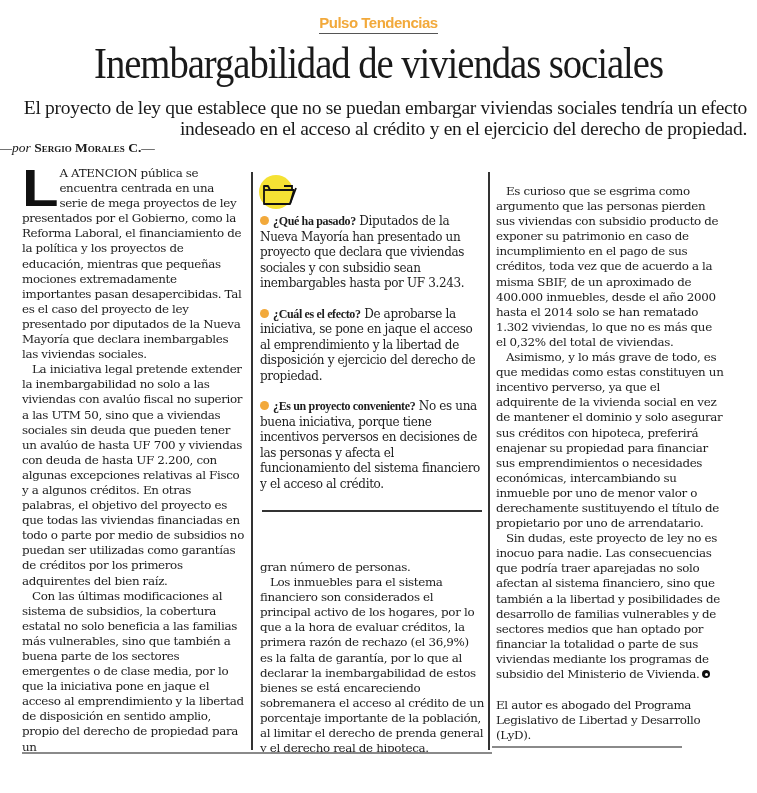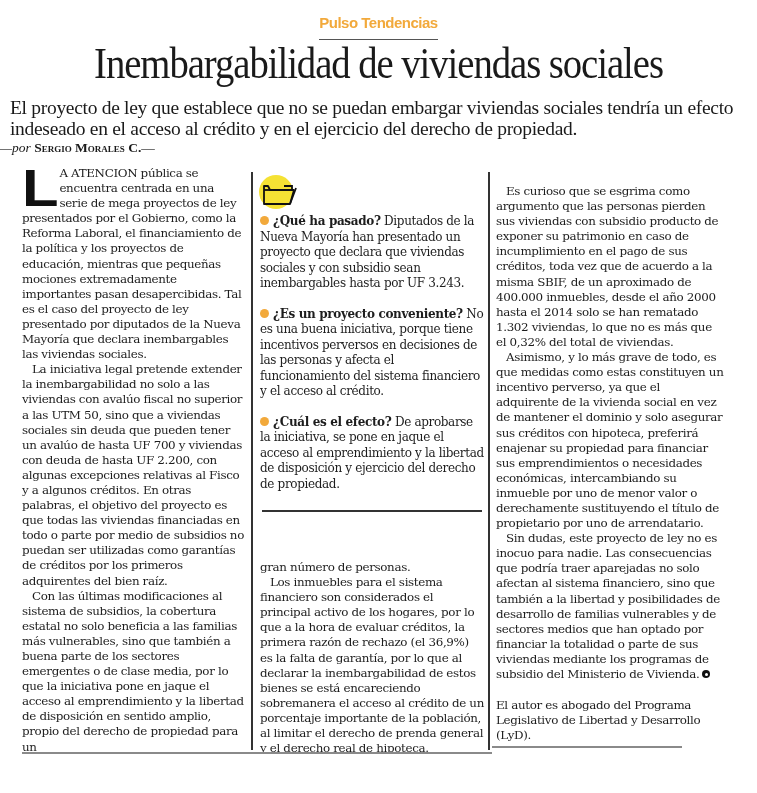--- a/index.html
+++ b/index.html
@@ -2,28 +2,28 @@
 <html><head>
 <meta charset="utf-8">
 <style>
   html, body { margin:0; padding:0; background:#ffffff; }
   body { width:757px; height:793px; position:relative; overflow:hidden; color:#1a1a1a; }
   .kicker {
     position:absolute; left:0; right:0; top:14px; text-align:center;
     font-family:"Liberation Sans", sans-serif; font-weight:bold; font-size:15px;
     color:#f2a93b; letter-spacing:-0.5px;
   }
-  .kicker span { display:inline-block; border-bottom:1.5px solid #555; padding-bottom:8px;text-align:center; }
+  .kicker span { display:inline-block; border-bottom:1.5px solid #555; padding-bottom:2px;text-align:center; }
   .headline {
     position:absolute; left:0; right:0; top:38px; text-align:center;
     font-family:"Liberation Serif", serif; font-size:44px; font-weight:normal;
     letter-spacing:-1.2px; transform:scaleX(0.88); transform-origin:center; white-space:nowrap;
   }
   .deck {
-    position:absolute; left:10px; right:10px; top:97px; text-align:left;
+    position:absolute; left:10px; right:10px; top:97px; text-align:right;
     font-family:"Liberation Serif", serif; font-size:19.5px; line-height:21px;
     letter-spacing:-0.3px;
   }
   .byline {
     position:absolute; left:0; right:0; top:140px; 
     font-family:"Liberation Serif", serif; font-size:13.5px;
   }
   .byline .por { font-style:italic; }
   .byline .name { font-weight:bold; font-variant:small-caps; }
   .col {
@@ -42,21 +42,21 @@
   }
   .vline { position:absolute; width:1.5px; background:#333; }
   .box { position:absolute; left:254px; top:170px; width:232px; height:336px; }
   .icon-wrap { position:absolute; left:2px; top:2px; width:46px; height:40px; }
   .box-text {
     position:absolute; left:6px; top:44px; width:224px;
     font-family:"DejaVu Serif", serif; font-size:12px; line-height:15.5px;
     letter-spacing:-0.35px; color:#1d1d1d;
   }
   .box-text .item { margin:0 0 15px 0; }
-  .box-text .q { font-weight:bold; }
+  .box-text .q { font-weight:bold;font-family:Liberation Serif, serif; }
   .dot { display:inline-block; width:9px; height:9px; border-radius:50%; background:#f2a93b; margin-right:4px; vertical-align:0px; }
   .box-rule { position:absolute; left:262px; top:510px; width:220px; height:1.5px; background:#333; }
   .bottom-rule { position:absolute; left:22px; top:752px; width:470px; height:2px; background:#8a8a8a; }
   .bottom-rule2 { position:absolute; left:492px; top:746px; width:190px; height:2px; background:#8a8a8a; }
   .sig { text-indent:0 !important; margin-top:16px !important; }
   .endmark { display:inline-block; width:8px; height:8px; border-radius:50%; background:#111; margin-left:3px; vertical-align:0px; position:relative; }
   .endmark::after { content:""; position:absolute; left:2.5px; top:2.5px; width:3px; height:3px; border-radius:50%; background:#fff; }
 </style>
 </head>
 <body>
@@ -86,22 +86,22 @@
     <svg width="46" height="40" viewBox="0 0 46 40">
       <circle cx="20" cy="20" r="17" fill="#f5e234"></circle>
       <path d="M8 16 L8 32 L34 32 L38 18 L14 18 L12 14 L8 14 Z" fill="none" stroke="#111" stroke-width="1.8" stroke-linejoin="round"></path>
       <path d="M8 18 L14 18" stroke="#111" stroke-width="1.8"></path>
       <path d="M28 14 L36 14 L36 18" fill="none" stroke="#111" stroke-width="1.8"></path>
       <path d="M34 32 L40 16" fill="none" stroke="#111" stroke-width="1.8"></path>
     </svg>
   </div>
   <div class="box-text">
     <p class="item"><span class="dot"></span><span class="q">¿Qué ha pasado?</span> <span>Diputados de la Nueva Mayoría han presentado un proyecto que declara que viviendas sociales y con subsidio sean inembargables hasta por UF 3.243.</span></p>
+    <p class="item"><span class="dot"></span><span class="q">¿Cuál es el efecto?</span> <span>De aprobarse la iniciativa, se pone en jaque el acceso al emprendimiento y la libertad de disposición y ejercicio del derecho de propiedad.</span></p>
     <p class="item"><span class="dot"></span><span class="q">¿Es un proyecto conveniente?</span> <span>No es una buena iniciativa, porque tiene incentivos perversos en decisiones de las personas y afecta el funcionamiento del sistema financiero y el acceso al crédito.</span></p>
-    <p class="item"><span class="dot"></span><span class="q">¿Cuál es el efecto?</span> <span>De aprobarse la iniciativa, se pone en jaque el acceso al emprendimiento y la libertad de disposición y ejercicio del derecho de propiedad.</span></p>
   </div>
 </div>
 <div class="box-rule"></div>
 
 <div class="col col2">
   <p class="first">gran número de personas.</p>
   <p>Los inmuebles para el sistema financiero son considerados el principal activo de los hogares, por lo que a la hora de evaluar créditos, la primera razón de rechazo (el 36,9%) es la falta de garantía, por lo que al declarar la inembargabilidad de estos bienes se está encareciendo sobremanera el acceso al crédito de un porcentaje importante de la población, al limitar el derecho de prenda general y el derecho real de hipoteca.</p>
 </div>
 
 <div class="col col3">

